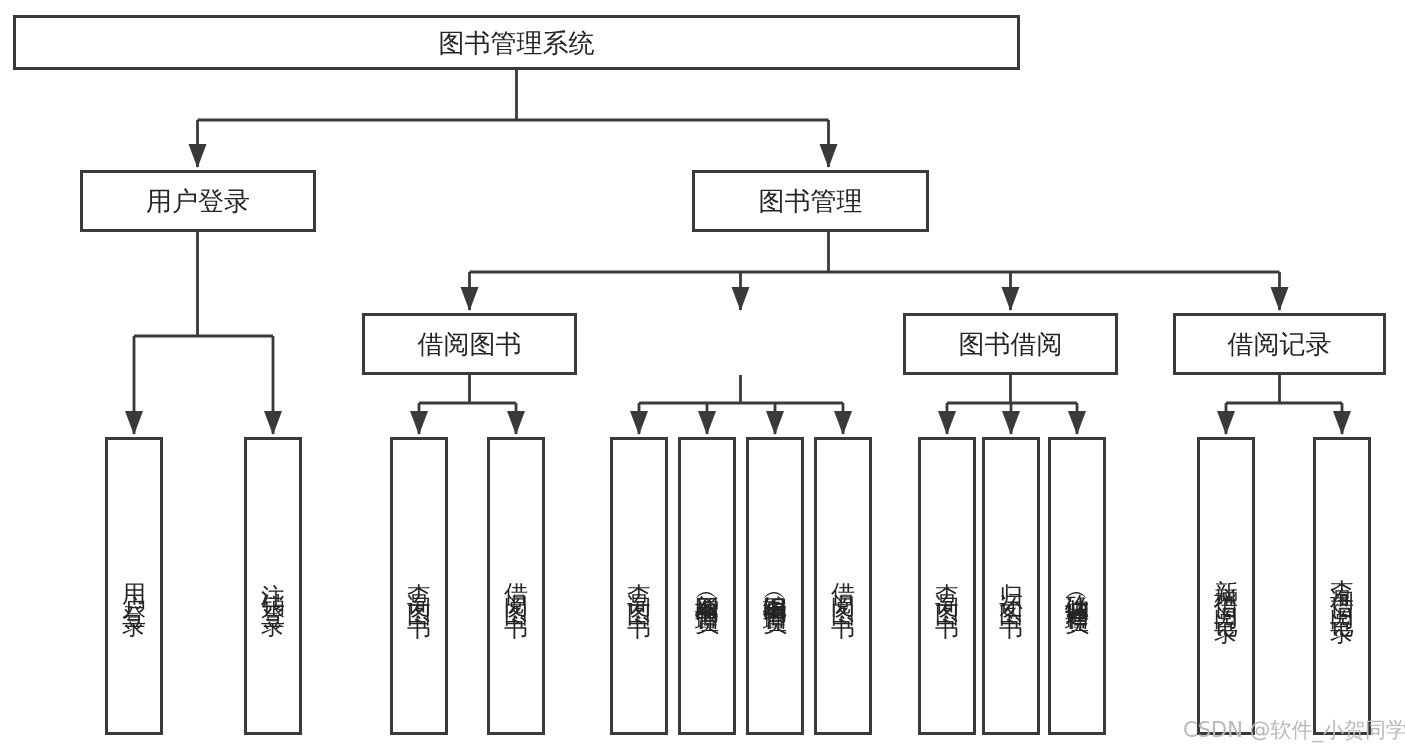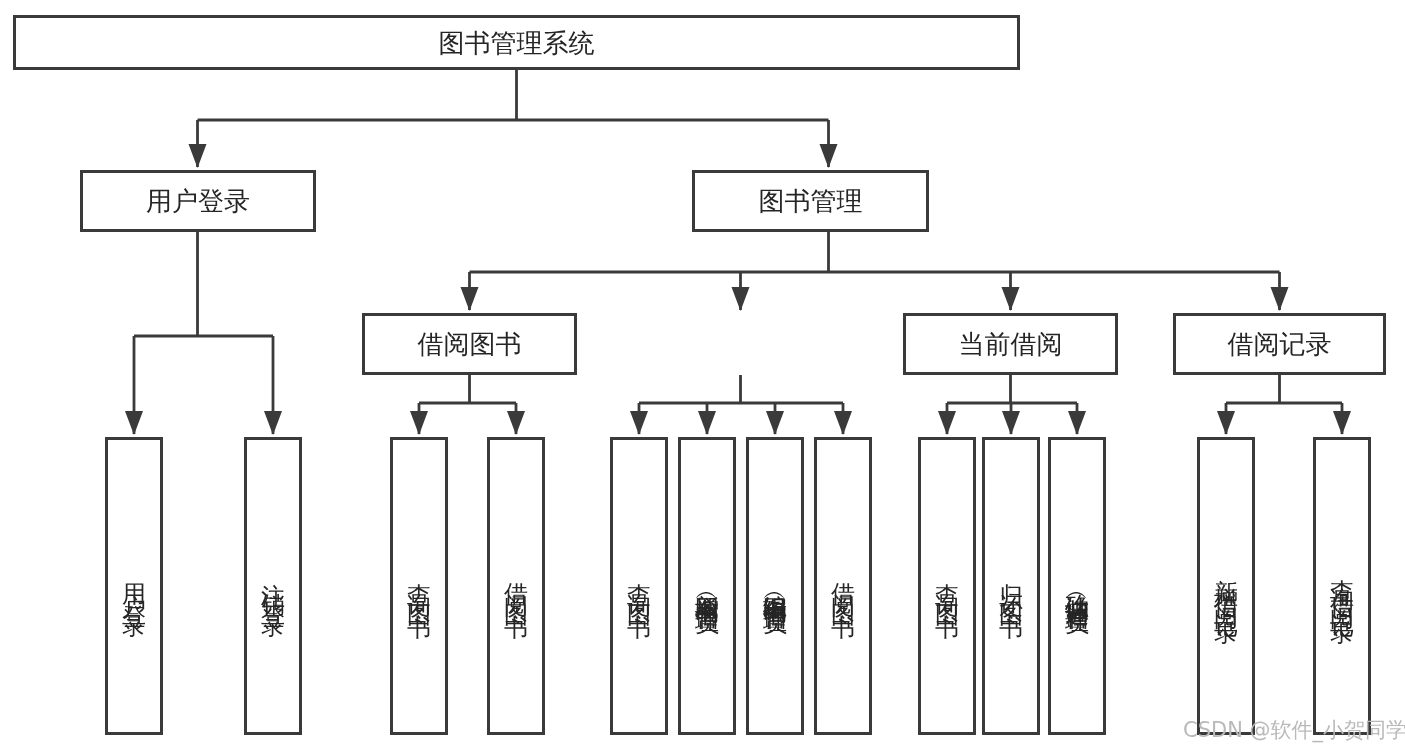--- a/index.html
+++ b/index.html
@@ -122,21 +122,21 @@
     <span class="hlabel">用户登录</span>
   </div>
   <div class="box" style="left:692px;top:170px;width:237px;height:62px">
     <span class="hlabel">图书管理</span>
   </div>
 
   <div class="box" style="left:362px;top:313px;width:215px;height:62px">
     <span class="hlabel">借阅图书</span>
   </div>
   <div class="box" style="left:903px;top:313px;width:215px;height:62px">
-    <span class="hlabel">当前借阅</span>
+    <span class="hlabel">图书借阅</span>
   </div>
   <div class="box" style="left:1173px;top:313px;width:213px;height:62px">
     <span class="hlabel">借阅记录</span>
   </div>
 
   <div class="box" style="left:105px;top:437px;width:58px;height:298px">
     <span class="vlabel">用户登录</span>
   </div>
   <div class="box" style="left:244px;top:437px;width:58px;height:298px">
     <span class="vlabel">注销登录</span>

